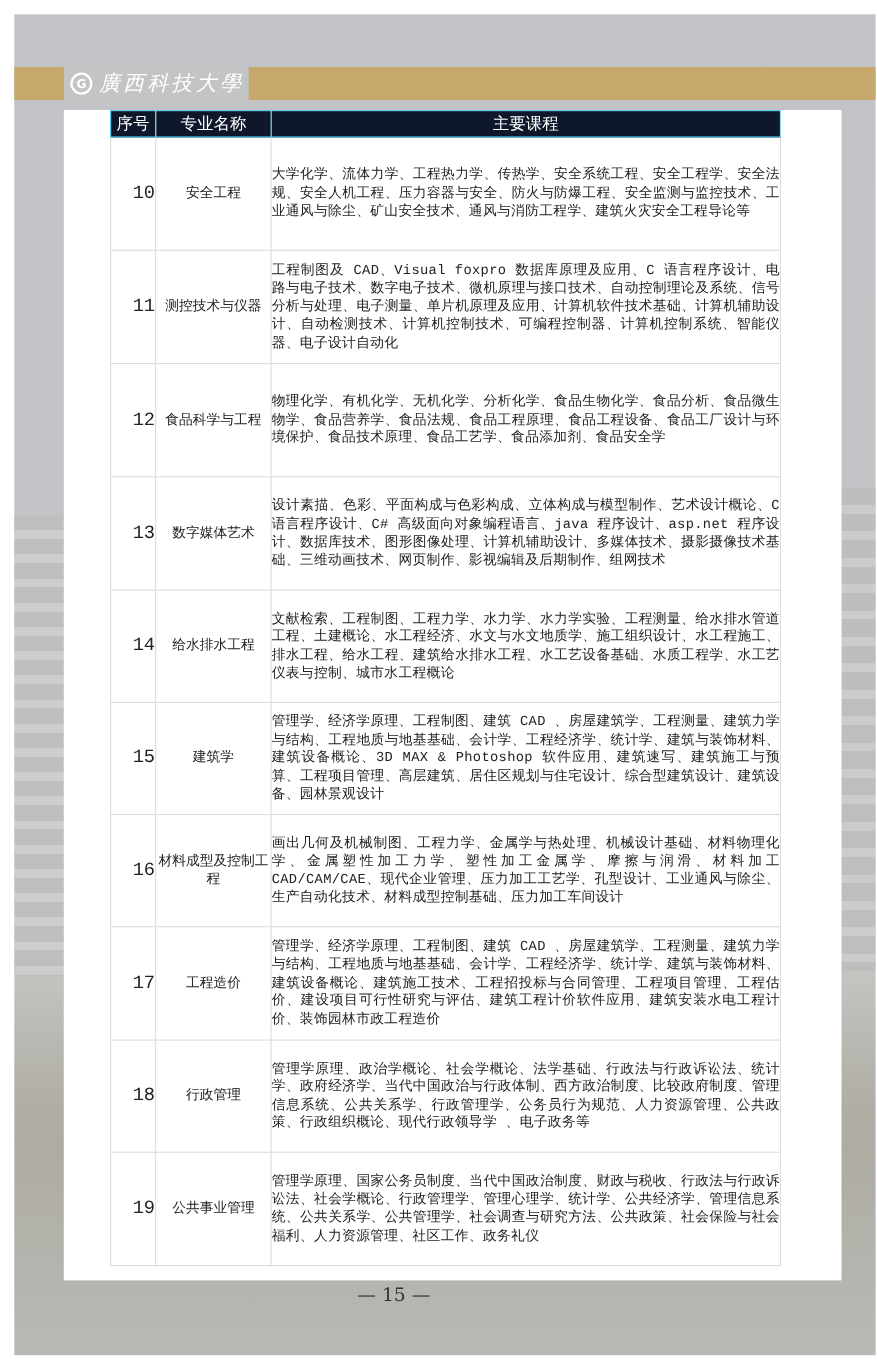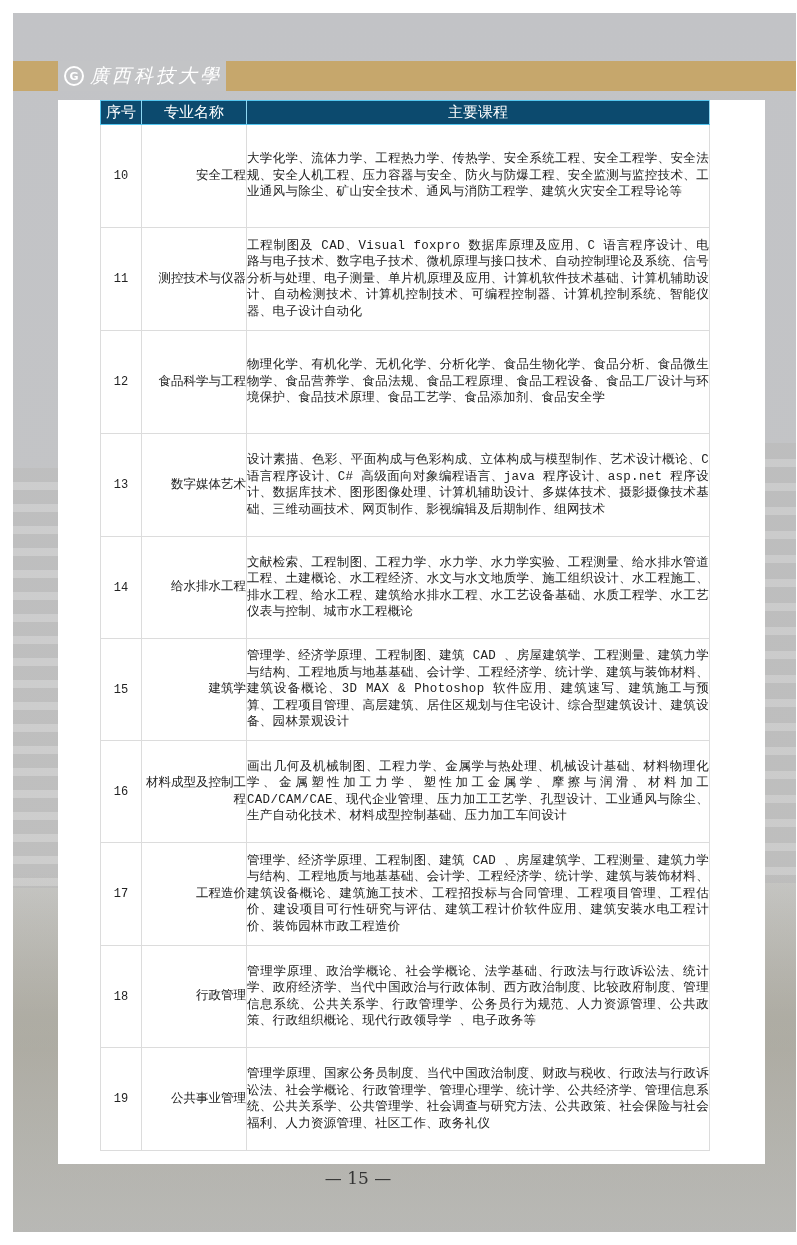--- a/index.html
+++ b/index.html
@@ -47,28 +47,28 @@
   .sheet {
     position:absolute; left:58px; top:100px; width:707px; height:1064px;
     background:#ffffff;
   }
   table.courses {
     position:absolute; left:100px; top:100px; width:609px;
     border-collapse:collapse; table-layout:fixed;
     font-size:12.5px; color:#222;
   }
   table.courses th {
-    background:#0c4a6e; color:#fff; font-weight:normal; font-size:15px;
+    background:#0f172a; color:#fff; font-weight:normal; font-size:15px;
     height:23px; padding:0; border:1px solid #54c6ef; border-right:1px solid #8fd8f3;
   }
   table.courses td {
     border:1px solid #dcdcdc; padding:0; vertical-align:middle;font-family:Liberation Mono, monospace;
   }
-  td.num { text-align:center; font-size:12px; }
-  td.major { text-align:right; line-height:17px; padding:0 2px; }
+  td.num { text-align:right; font-size:17px; }
+  td.major { text-align:center; line-height:17px; padding:0 2px; }
   td.courses-cell { padding:0 2px 0 3px; line-height:16.5px; text-align:justify; letter-spacing:0.3px; }
   .page-number {
     position:absolute; left:0; width:716px; top:1168px; text-align:center;
     font-family:"DejaVu Serif", serif; font-size:17px; color:#333;
   }
 </style>
 </head>
 <body>
 
 <div class="page-bg">

